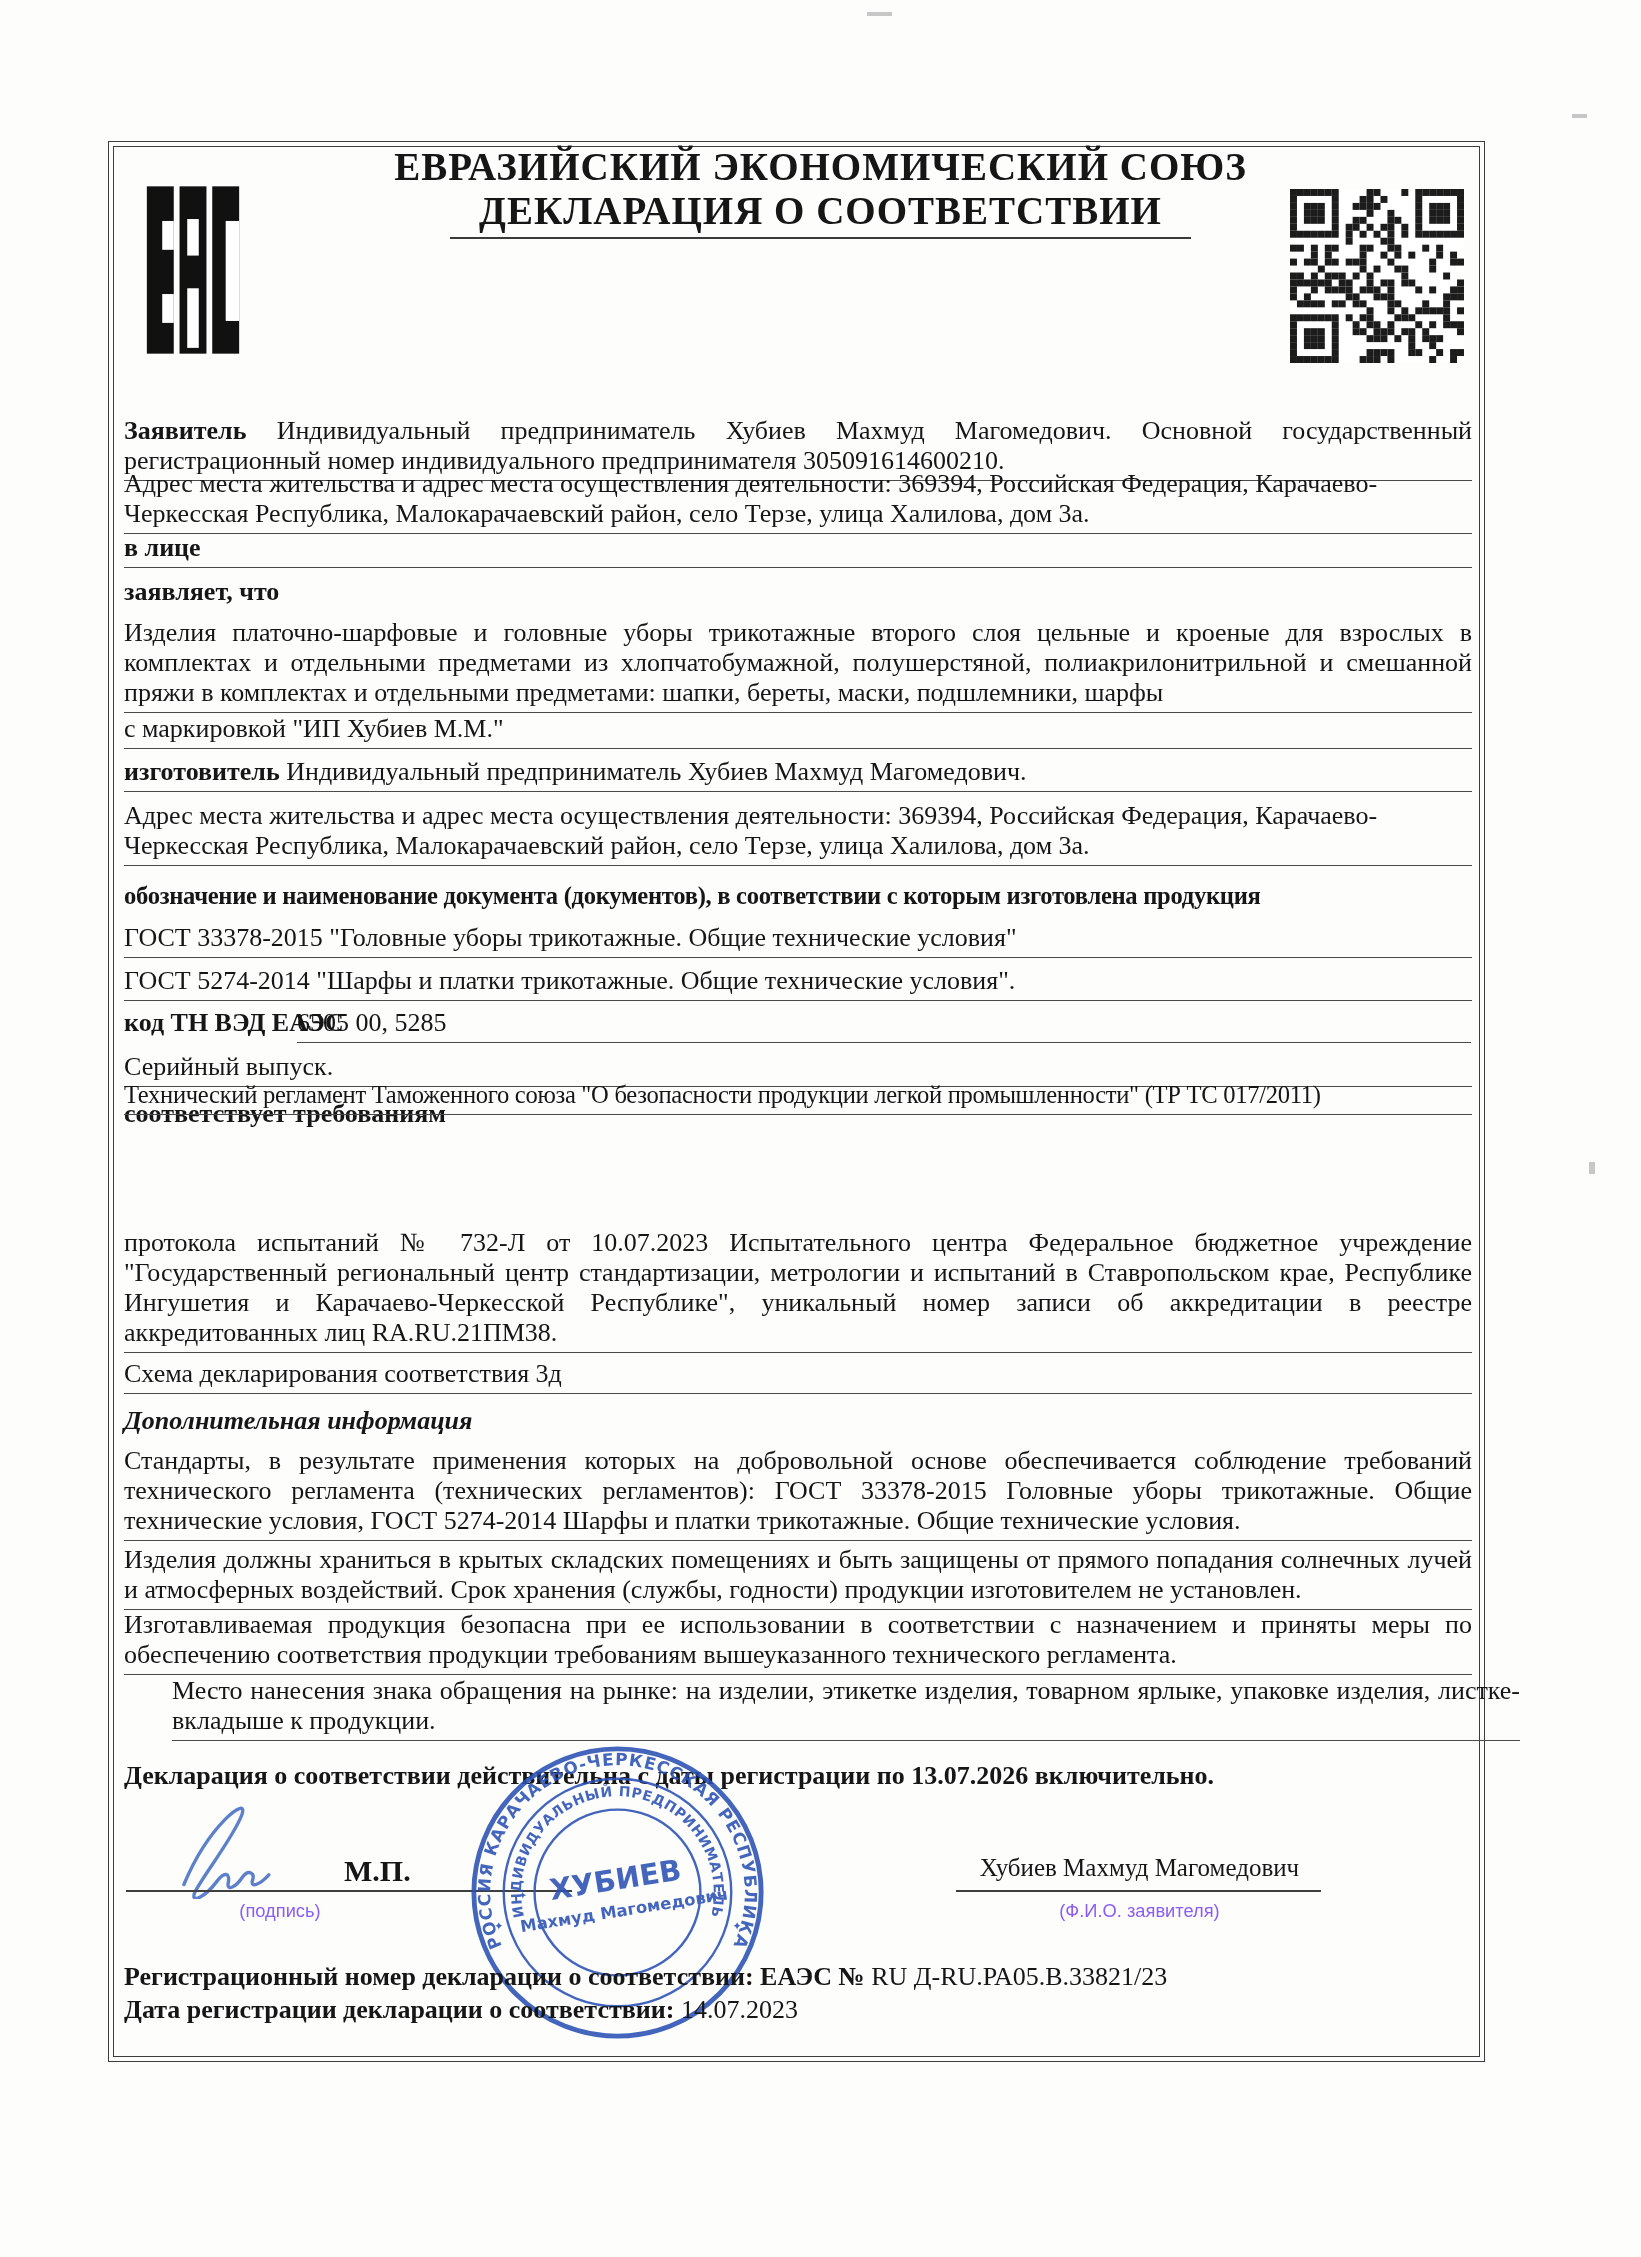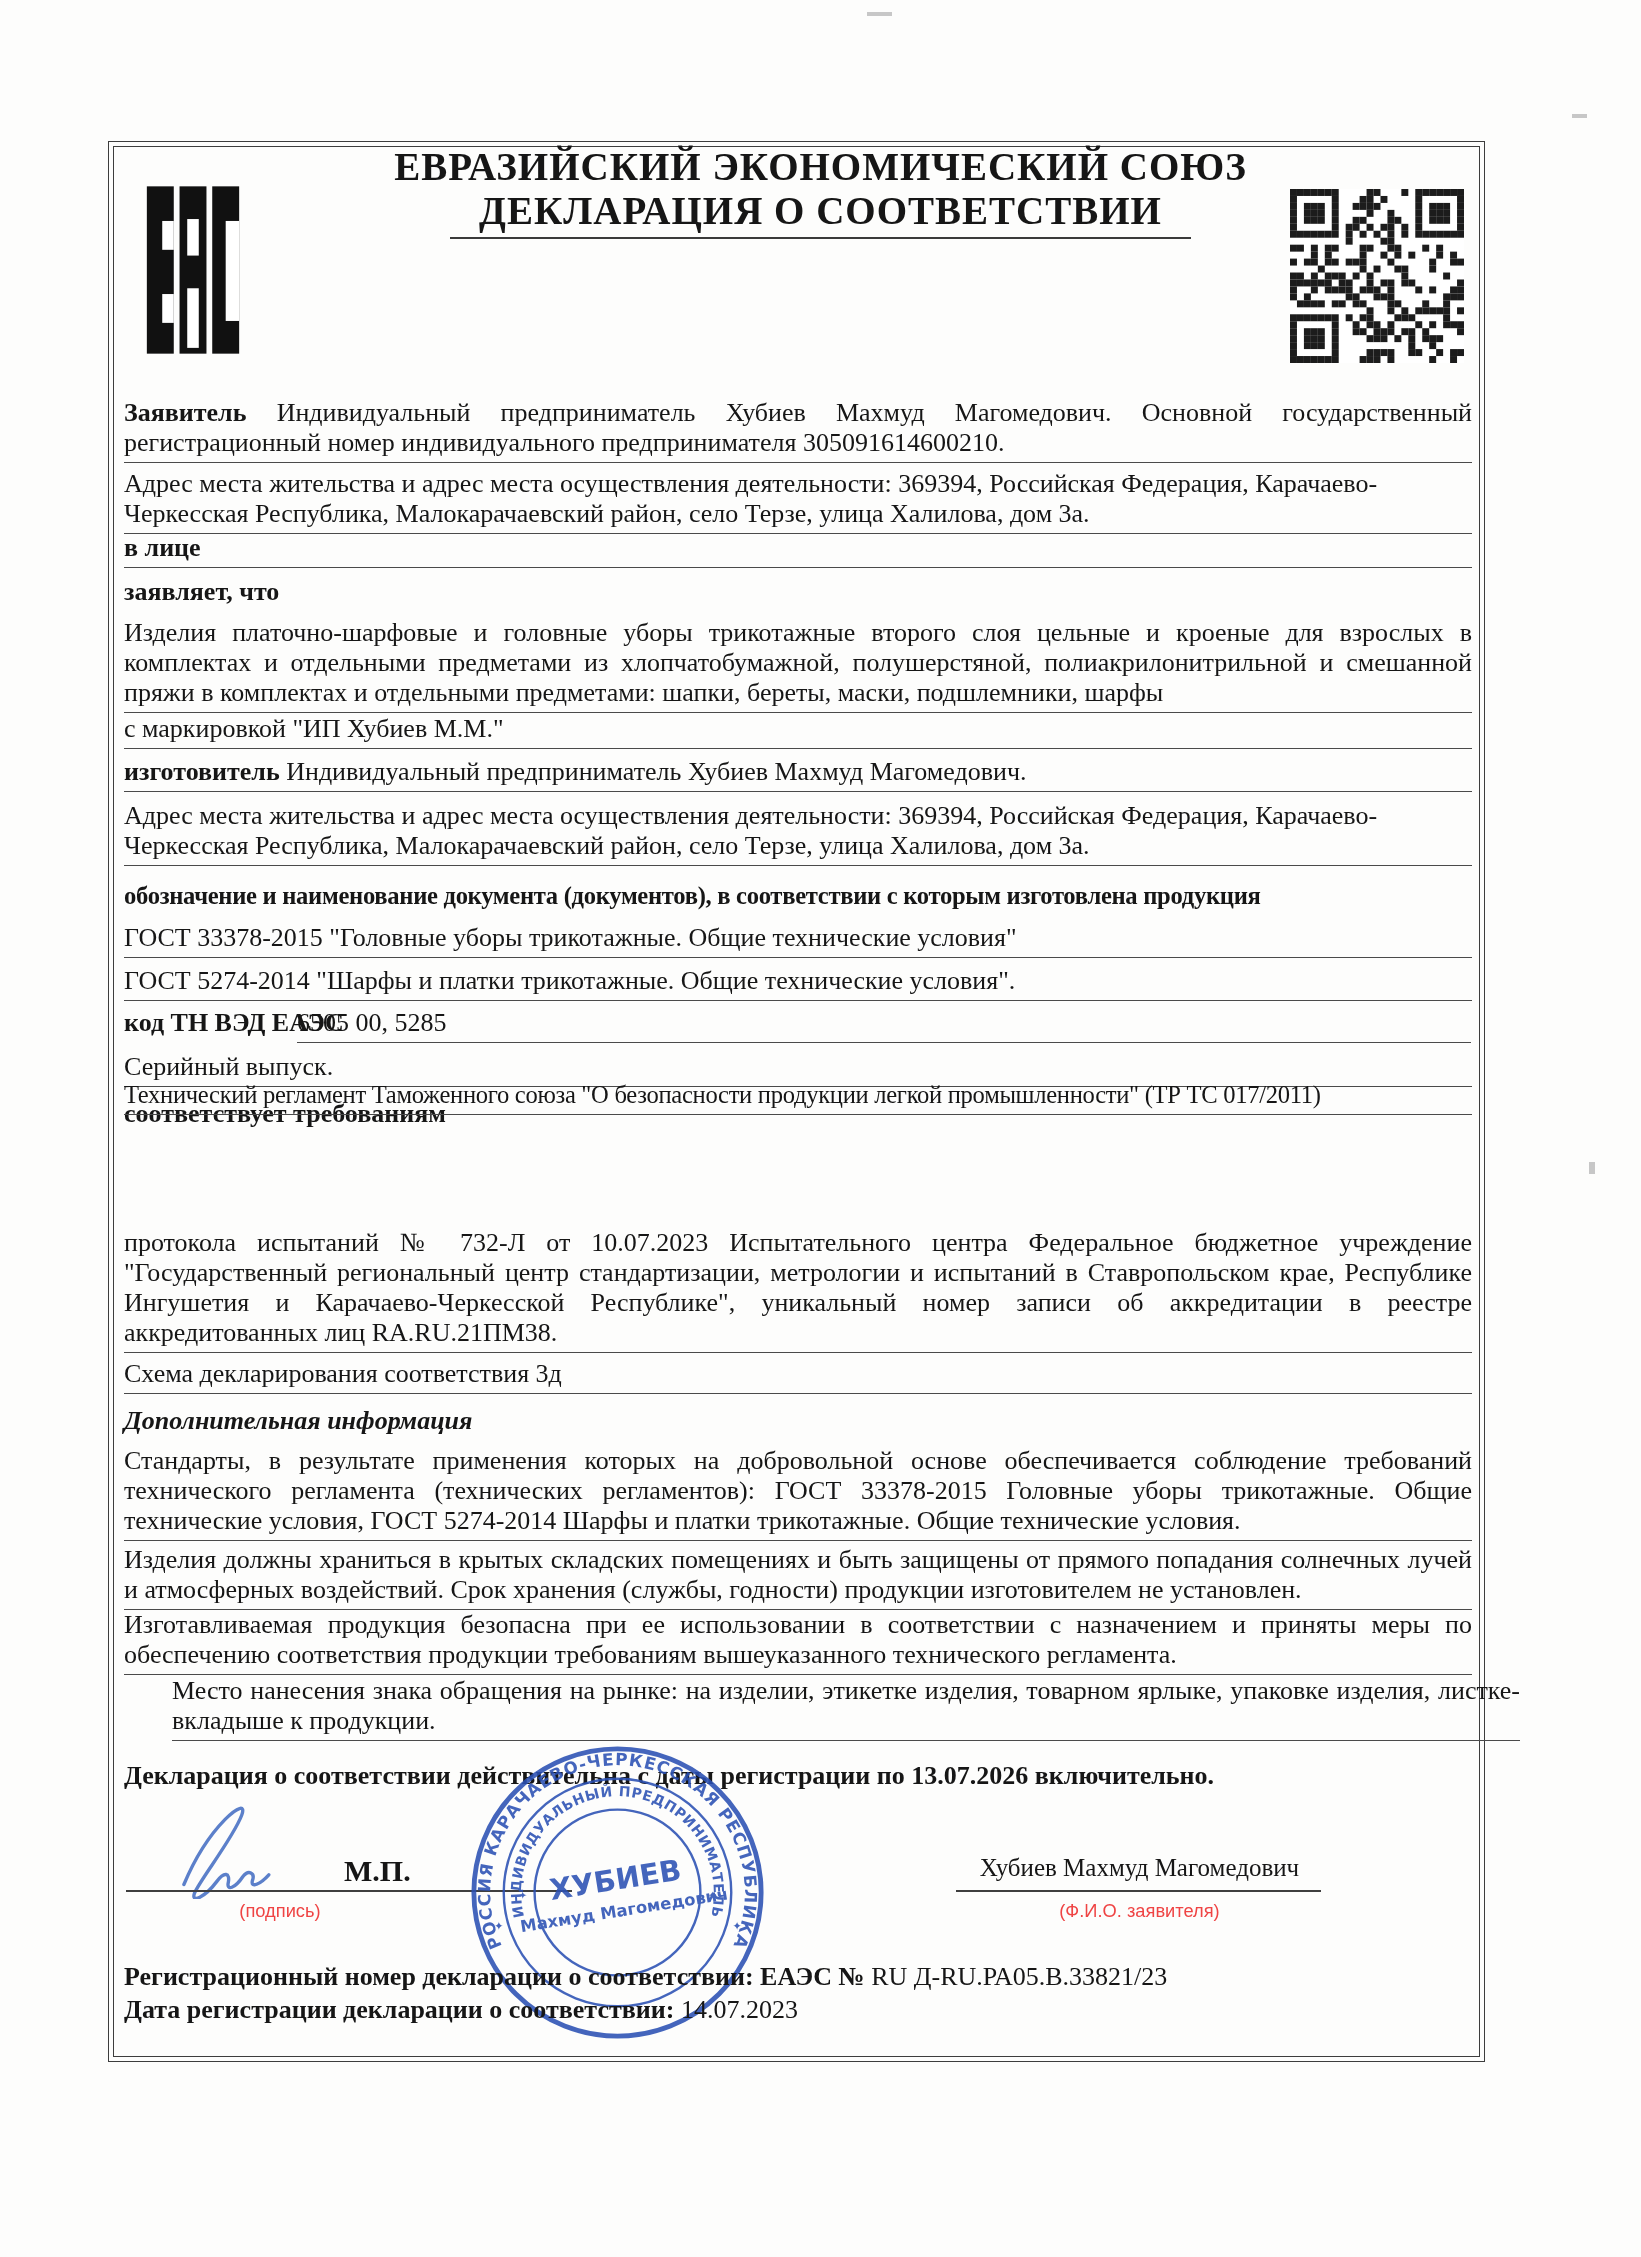--- a/index.html
+++ b/index.html
@@ -10,21 +10,21 @@
   .titlebox{position:absolute;left:222px;top:145px;width:1197px;text-align:center;}
   .t1{font-size:39px;font-weight:bold;letter-spacing:1px;line-height:44px;white-space:nowrap;}
   .t2{display:inline-block;font-size:39px;font-weight:bold;letter-spacing:1px;line-height:44px;
       border-bottom:2.9px solid #3a3a3a;padding:0 29px 3.9px 29px;white-space:nowrap;}
   .f{position:absolute;left:124px;width:1348px;font-size:26px;line-height:30px;}
   .jf{text-align:justify;}
   .ul{border-bottom:1.9px solid #4a4a4a;padding-bottom:3.9px;}
   .b{font-weight:bold;}
   .fit{font-size:24.6px;letter-spacing:-0.3px;}
   .rule{position:absolute;height:1.9px;background:#3f3f3f;}
-  .small-sans{font-family:"Liberation Sans", sans-serif;font-size:18.3px;color:#ef4444;}
+  .small-sans{font-family:"Liberation Sans", sans-serif;font-size:18.3px;color:#8b5cf6;}
   .center{text-align:center;}
   .speck{position:absolute;background:#9a9a9a;opacity:.55;}
   svg text{font-family:"DejaVu Sans", sans-serif;}
 </style>
 </head>
 <body>
 
 <div class="canvas">
 
   <div class="speck" style="left:867px;top:11.6px;width:25px;height:4.8px;"></div>
@@ -333,21 +333,21 @@
       <rect x="23" y="23" width="1" height="1" fill="#1c1c1c"></rect>
       <rect x="24" y="23" width="1" height="1" fill="#1c1c1c"></rect>
       <rect x="10" y="24" width="1" height="1" fill="#1c1c1c"></rect>
       <rect x="11" y="24" width="1" height="1" fill="#1c1c1c"></rect>
       <rect x="12" y="24" width="1" height="1" fill="#1c1c1c"></rect>
       <rect x="14" y="24" width="1" height="1" fill="#1c1c1c"></rect>
       <rect x="20" y="24" width="1" height="1" fill="#1c1c1c"></rect>
       <rect x="23" y="24" width="1" height="1" fill="#1c1c1c"></rect>
     </svg>
 
-  <div class="f jf ul" style="top:398px;">
+  <div class="f jf ul" style="top:416px;">
     <span class="b">Заявитель</span>
     <span>Индивидуальный предприниматель Хубиев Махмуд Магомедович. Основной государственный регистрационный номер индивидуального предпринимателя 305091614600210.</span>
   </div>
 
   <div class="f ul" style="top:469px;">Адрес места жительства и адрес места осуществления деятельности: 369394, Российская Федерация, Карачаево-Черкесская Республика, Малокарачаевский район, село Терзе, улица Халилова, дом 3а.</div>
 
   <div class="f b ul" style="top:533px;">в лице</div>
 
   <div class="f b" style="top:577px;">заявляет, что</div>
 

